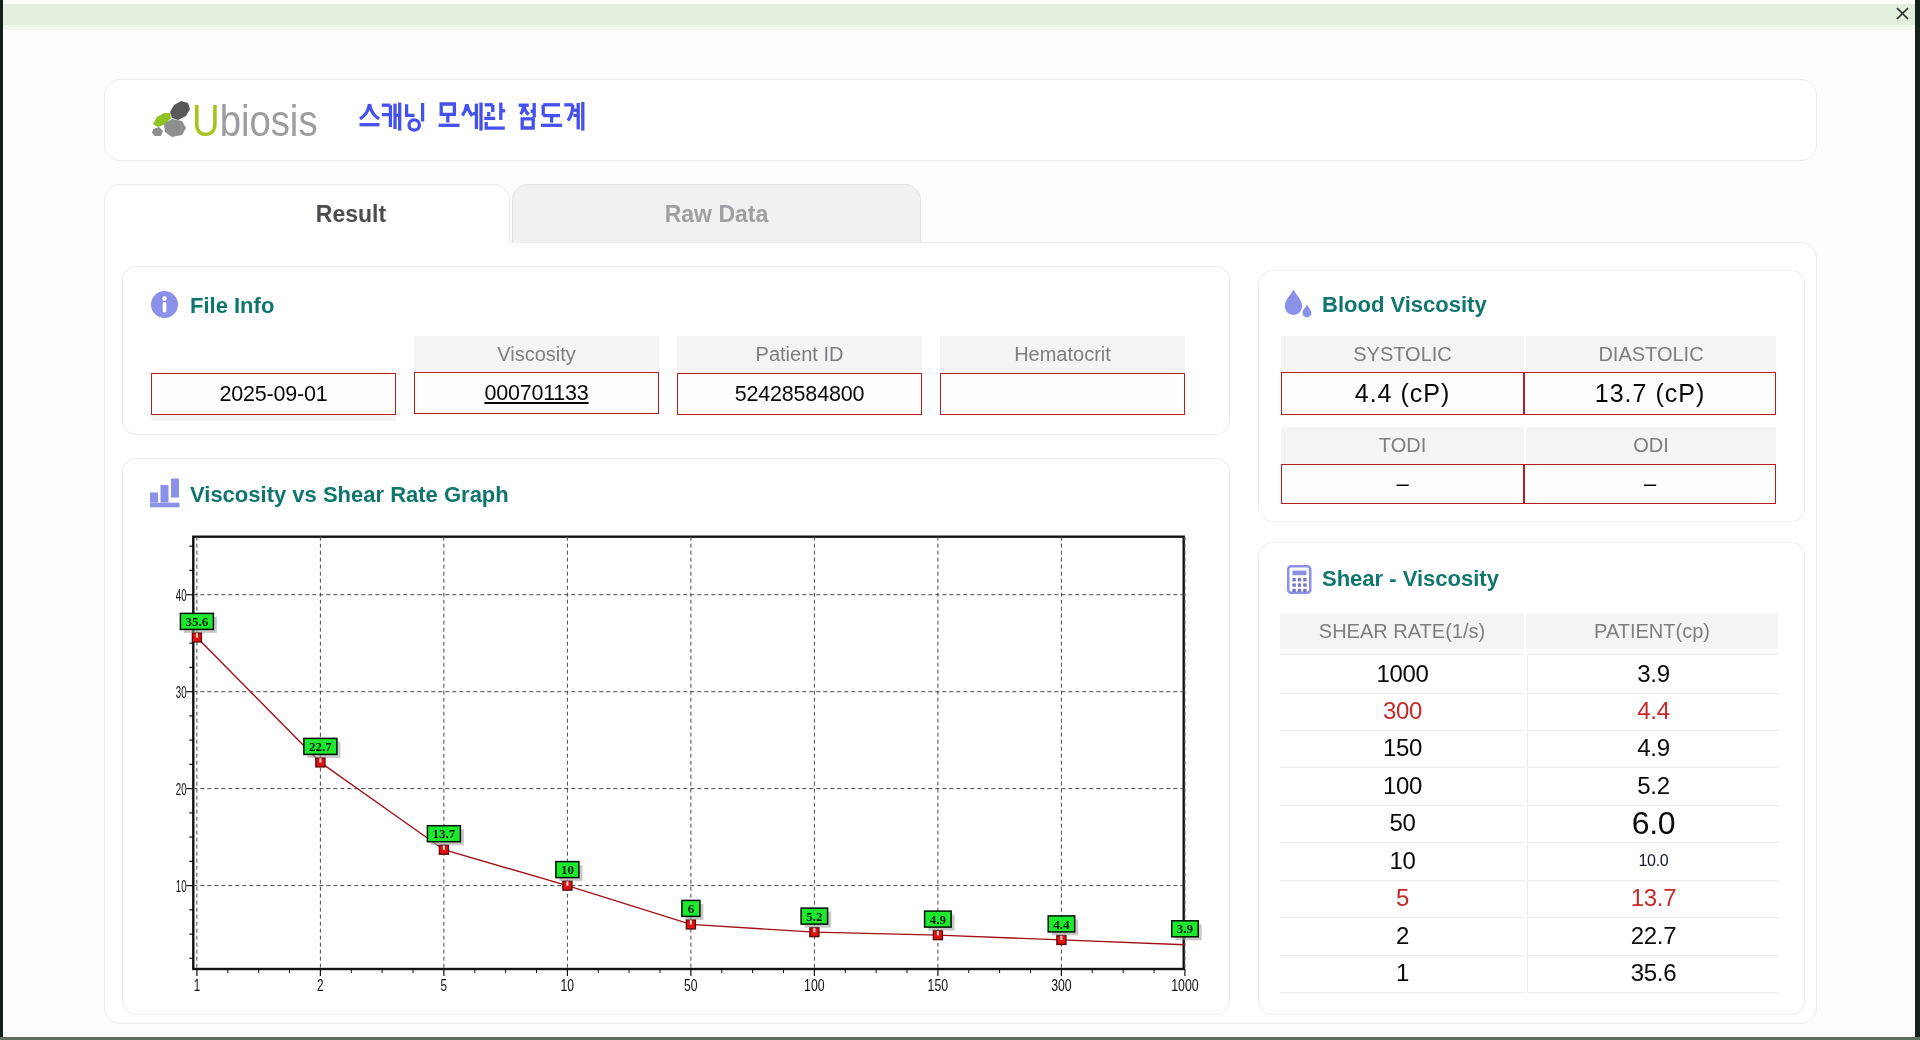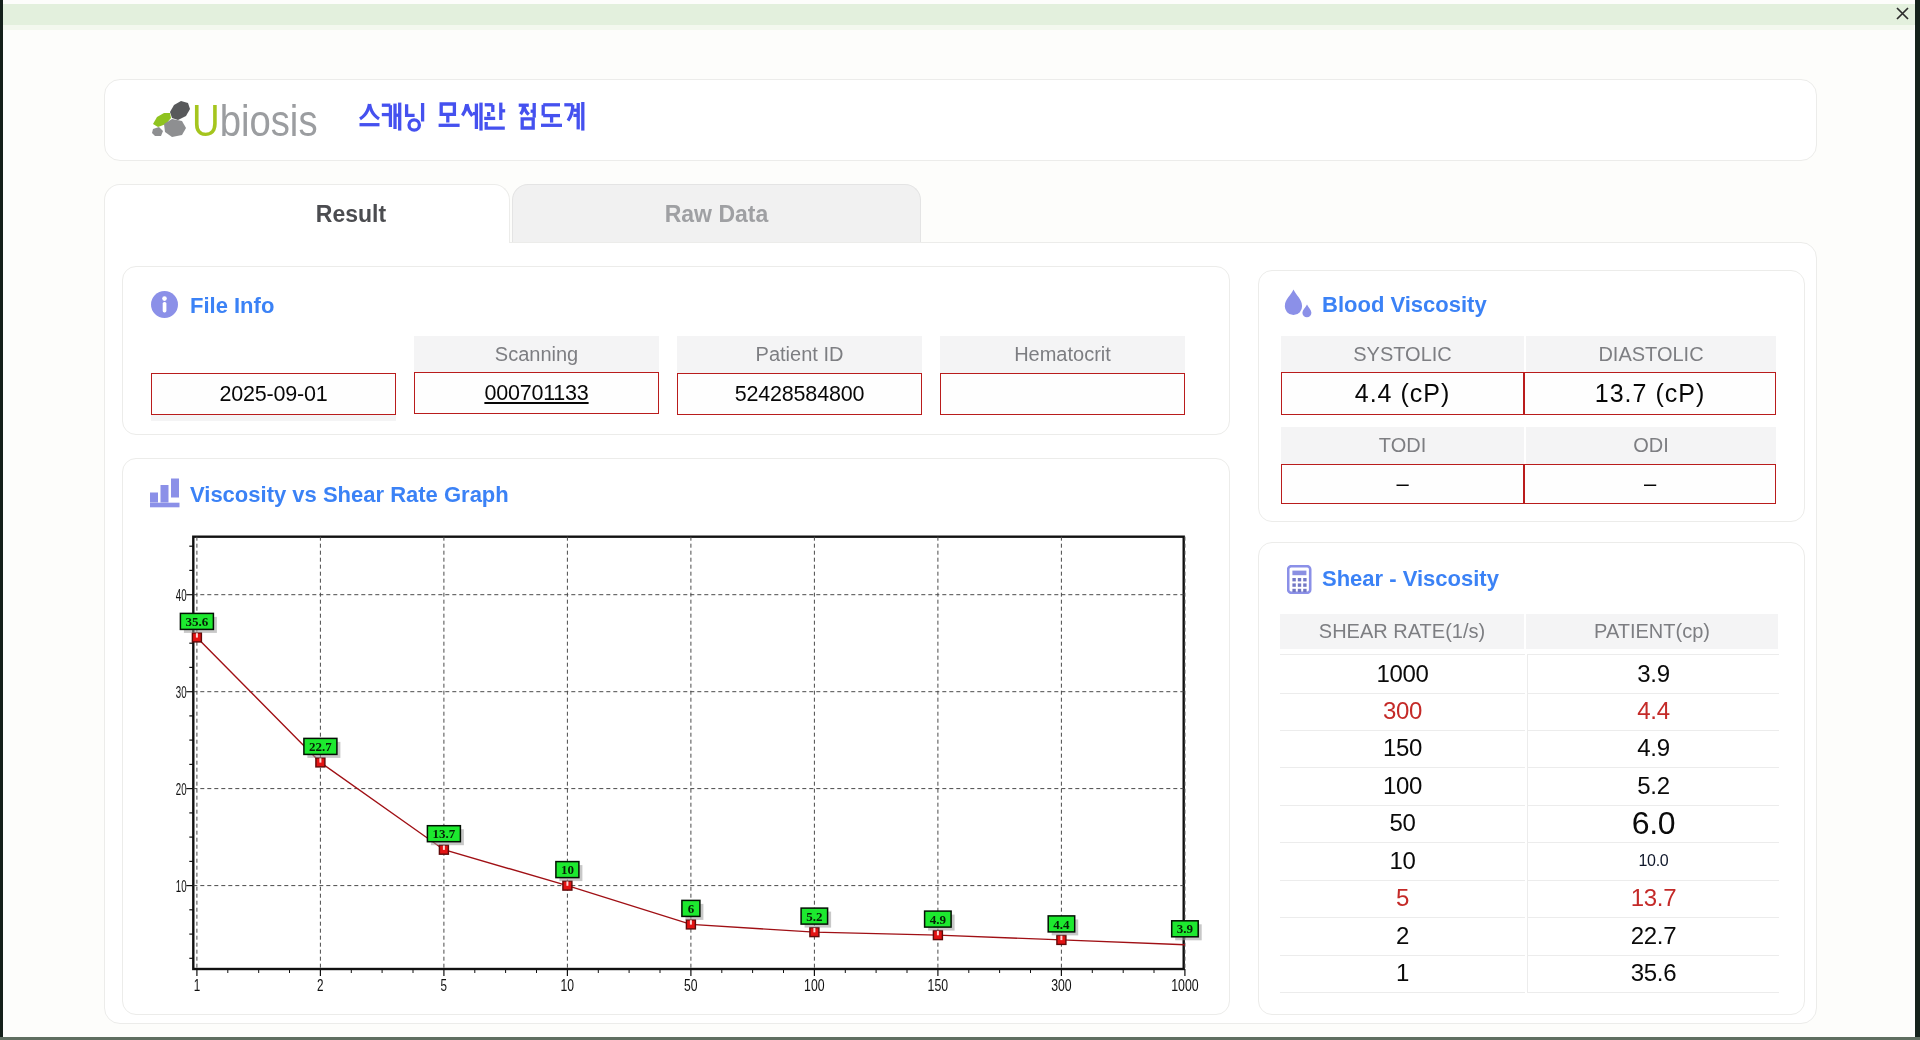--- a/index.html
+++ b/index.html
@@ -4,21 +4,21 @@
 <style>
   html,body{margin:0;padding:0;}
   body{width:1920px;height:1040px;position:relative;overflow:hidden;background:#fdfdfb;
        font-family:"Liberation Sans", sans-serif;}
   .abs{position:absolute;}
   .card{position:absolute;background:#ffffff;border:1px solid #ececea;border-radius:14px;}
   .hdrcell{position:absolute;background:#f4f4f5;color:#7d7e82;font-size:20px;
            display:flex;align-items:center;justify-content:center;}
   .valcell{position:absolute;background:#fefefe;border:1px solid #b91c1c;color:#0a0a0a;
            display:flex;align-items:center;justify-content:center;}
-  .ttl{position:absolute;font-weight:bold;font-size:22px;color:#3b82f6;}
+  .ttl{position:absolute;font-weight:bold;font-size:22px;color:#0f766e;}
   .num{font-size:21.5px;letter-spacing:-0.2px;color:#070707;}
   .axt{font-family:"Liberation Sans",sans-serif;}
   .glb{font-family:"Liberation Serif",serif;font-weight:bold;}
 </style>
 </head>
 <body>
 
 <div class="abs" style="left:0;top:0;width:1920px;height:1040px;background:#fdfdfb;"></div>
 <div class="abs" style="left:3px;top:4px;width:1912px;height:21px;background:#e3f0dd;"></div>
 <div class="abs" style="left:3px;top:25px;width:1911px;height:5px;background:#f3f8ee;"></div>
@@ -112,21 +112,21 @@
 <div class="abs" style="left:105px;top:240px;width:404px;height:4px;background:#ffffff;"></div>
 
 <div class="card" style="left:122px;top:266px;width:1106px;height:167px;"></div>
 <svg class="abs" style="left:151px;top:291px" width="27" height="27" viewBox="0 0 27 27">
   <circle cx="13.5" cy="13.5" r="13.5" fill="#8b90e8"></circle>
   <circle cx="13.5" cy="7.6" r="2.3" fill="#ffffff"></circle>
   <rect x="11.7" y="11" width="3.7" height="10.4" rx="1.6" fill="#ffffff"></rect>
 </svg>
 <div class="ttl" style="left:190px;top:293px;">File Info</div>
 <div class="hdrcell" style="left:151px;top:336px;width:245px;height:37px;margin-top:48px;">Scanning Date</div>
-<div class="hdrcell" style="left:414px;top:336px;width:245px;height:37px;">Scanning</div>
+<div class="hdrcell" style="left:414px;top:336px;width:245px;height:37px;">Viscosity</div>
 <div class="hdrcell" style="left:677px;top:336px;width:245px;height:37px;">Patient ID</div>
 <div class="hdrcell" style="left:940px;top:336px;width:245px;height:37px;">Hematocrit</div>
 <div class="valcell num" style="left:151px;top:373px;width:243px;height:40px;">2025-09-01</div>
 <div class="valcell num" style="left:414px;top:372px;width:243px;height:40px;text-decoration:underline;">000701133</div>
 <div class="valcell num" style="left:677px;top:373px;width:243px;height:40px;">52428584800</div>
 <div class="valcell num" style="left:940px;top:373px;width:243px;height:40px;"></div>
 
 <div class="card" style="left:1258px;top:270px;width:545px;height:250px;"></div>
 <svg class="abs" style="left:1284px;top:288px" width="30" height="34" viewBox="0 0 30 34">
   <path d="M9.5 1.5 C12 7 18 11.5 18 17.5 A8.6 8.6 0 1 1 0.9 17.5 C0.9 11.5 7 7 9.5 1.5 Z" fill="#8b90e8"></path>

